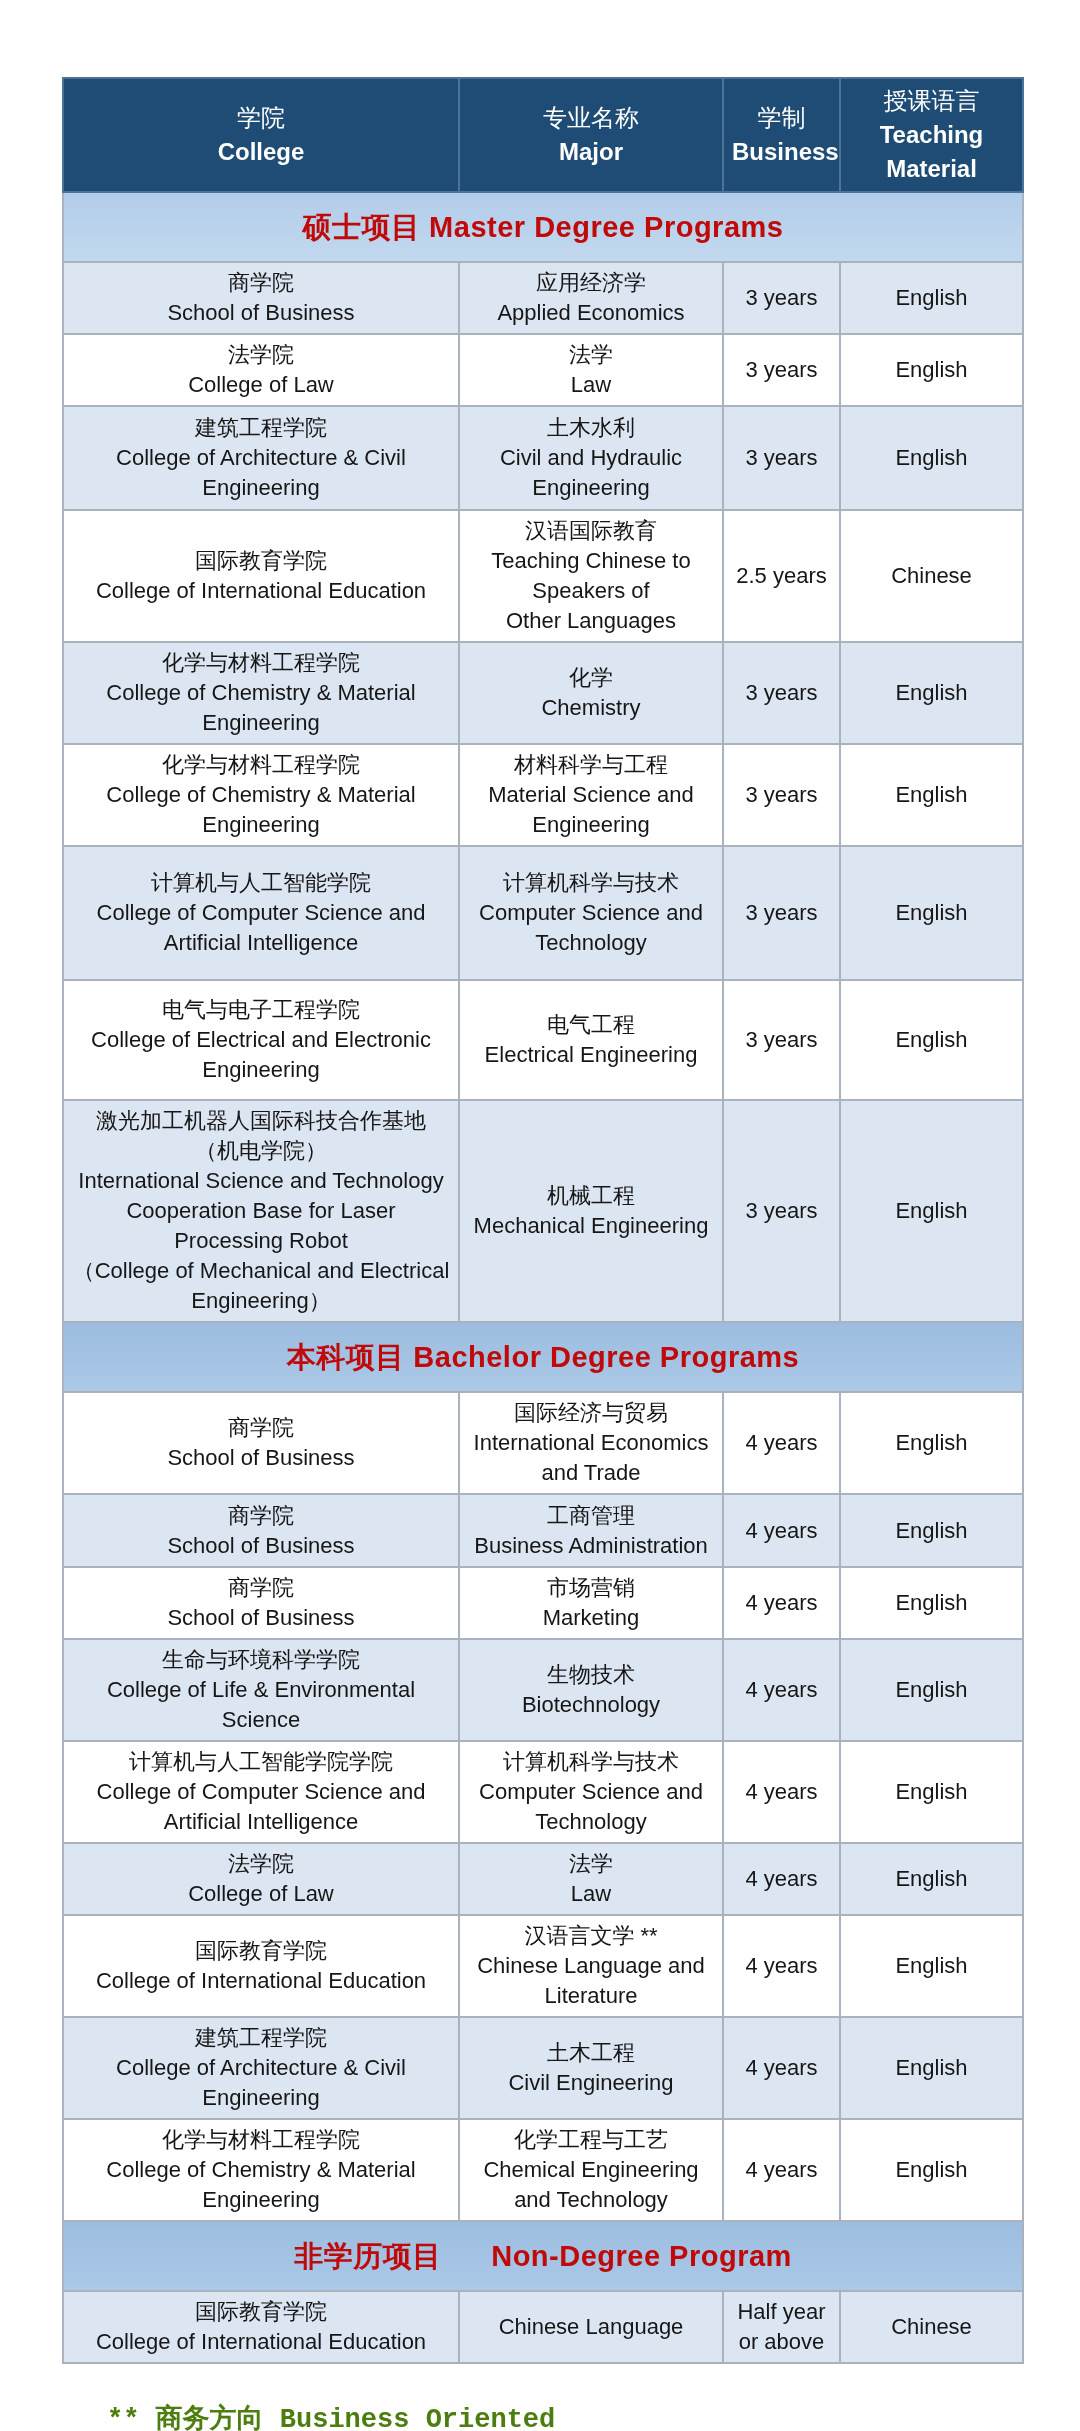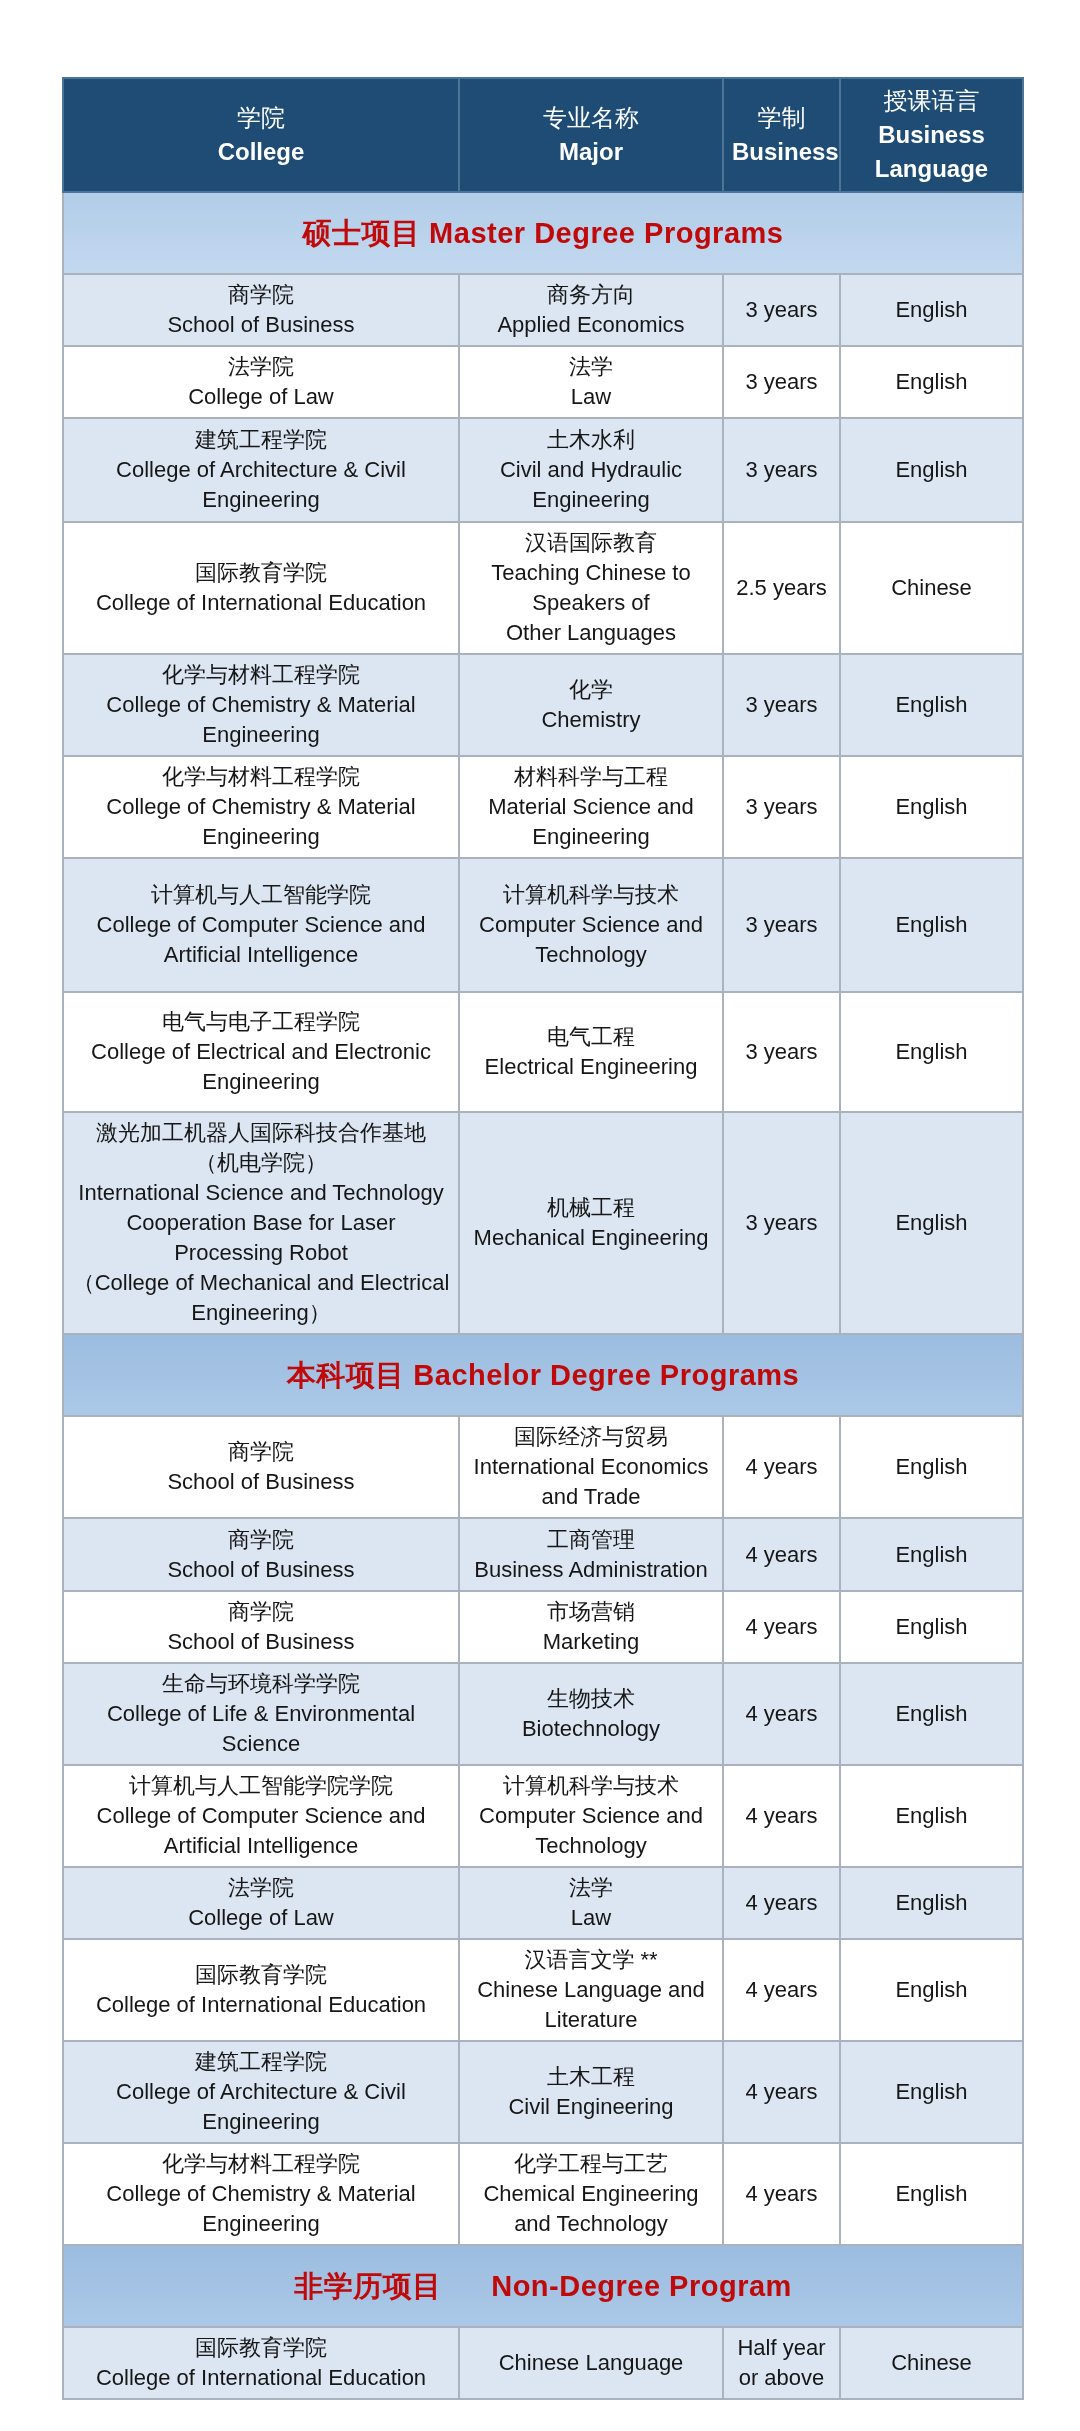--- a/index.html
+++ b/index.html
@@ -11,21 +11,21 @@
   .wrap{padding:77px 0 0 62px;}
   table{border-collapse:collapse;table-layout:fixed;width:960px;}
   th,td{border:2px solid #a9b2bd;text-align:center;vertical-align:middle;padding:5px 8px;box-sizing:border-box;}
   thead th{
     background:#1f4c75;color:#ffffff;font-size:24px;line-height:34px;
     font-weight:normal;height:100px;border-color:#4d7396;
   }
   thead .en{font-weight:bold;display:block;}
   thead .zh{display:block;}
   tr.band td{
-    font-size:29px;font-weight:bold;color:#c00a0a;height:82px;letter-spacing:.5px;
+    font-size:29px;font-weight:bold;color:#c00a0a;height:70px;letter-spacing:.5px;
   }
   tr.band.master td{background:linear-gradient(#b2cde9,#c2d8ef);}
   tr.band.other td{background:linear-gradient(#9cbde0,#abc8e7);}
   td{font-size:22px;line-height:30px;color:#161616;background:#ffffff;}
   tr.shaded td{background:#dce6f2;}
   td .zh,td .en{display:block;white-space:pre-line;}
   .footnote{
     margin:36px 0 0 45px;
     font-family:"Liberation Mono","DejaVu Sans Mono",monospace;
     font-size:27px;color:#4d7c0f;font-weight:bold;
@@ -51,35 +51,35 @@
         <th>
           <span class="zh">专业名称</span>
           <span class="en">Major</span>
         </th>
         <th>
           <span class="zh">学制</span>
           <span class="en">Business</span>
         </th>
         <th>
           <span class="zh">授课语言</span>
-          <span class="en">Business Language</span>
+          <span class="en">Teaching Material</span>
         </th>
       </tr>
     </thead>
     <tbody id="tbody">
         <tr class="band master">
           <td colspan="4"><span class="" style="display: inline;">硕士项目  </span><span class="" style="display: inline;">Master Degree Programs</span></td>
         </tr>
         <tr class="shaded" style="height: 72px;">
           <td>
             <span class="zh">商学院</span>
             <span class="en">School of Business</span>
           </td>
           <td>
-            <span class="zh">商务方向</span>
+            <span class="zh">应用经济学</span>
             <span class="en">Applied Economics</span>
           </td>
           <td>
             <span class="en">3 years</span>
           </td>
           <td>
             <span class="en">English</span>
           </td>
         </tr>
         <tr class="" style="height: 71px;">

